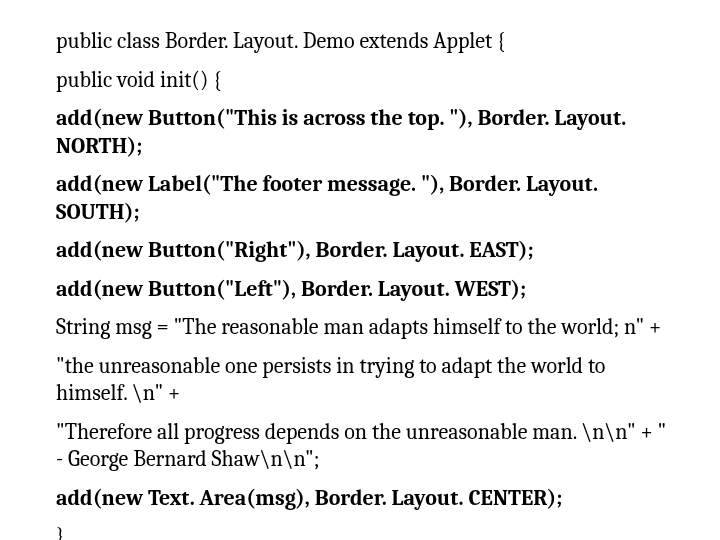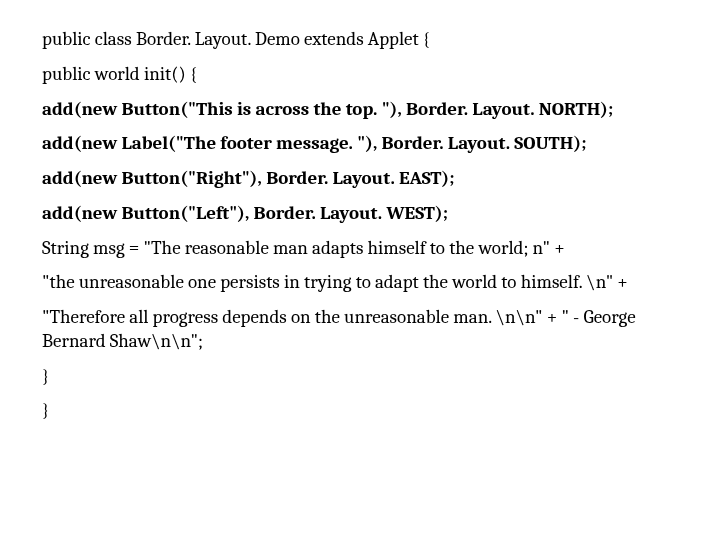--- a/index.html
+++ b/index.html
@@ -9,37 +9,38 @@
     height: 540px;
     background: #ffffff;
     font-family: Cambria, Georgia, "Times New Roman", serif;
     color: #000;
   }
   .slide {
     box-sizing: border-box;
     padding: 28px 42px 0 42px;
   }
   .line {
-    font-size: 19px;
+    font-size: 22px;
     line-height: 1.25;
-    margin: 0 0 11px 0;
+    margin: 0 0 11px 14px;
     font-weight: 400;
   }
   .bold {
     font-weight: 700;
   }
 </style>
 </head>
 <body>
 
 <div class="slide">
   <p class="line">public class Border. Layout. Demo extends Applet {</p>
-  <p class="line">public world init() {</p>
+  <p class="line">public void init() {</p>
   <p class="line bold">add(new Button("This is across the top. "), Border. Layout. NORTH);</p>
   <p class="line bold">add(new Label("The footer message. "), Border. Layout. SOUTH);</p>
   <p class="line bold">add(new Button("Right"), Border. Layout. EAST);</p>
   <p class="line bold">add(new Button("Left"), Border. Layout. WEST);</p>
   <p class="line">String msg = "The reasonable man adapts himself to the world; n" +</p>
   <p class="line">"the unreasonable one persists in trying to adapt the world to himself. \n" +</p>
   <p class="line">"Therefore all progress depends on the unreasonable man. \n\n" + " - George Bernard Shaw\n\n";</p>
+  <p class="line bold">add(new Text. Area(msg), Border. Layout. CENTER);</p>
   <p class="line">}</p>
   <p class="line">}</p>
 </div>
 
 </body></html>

